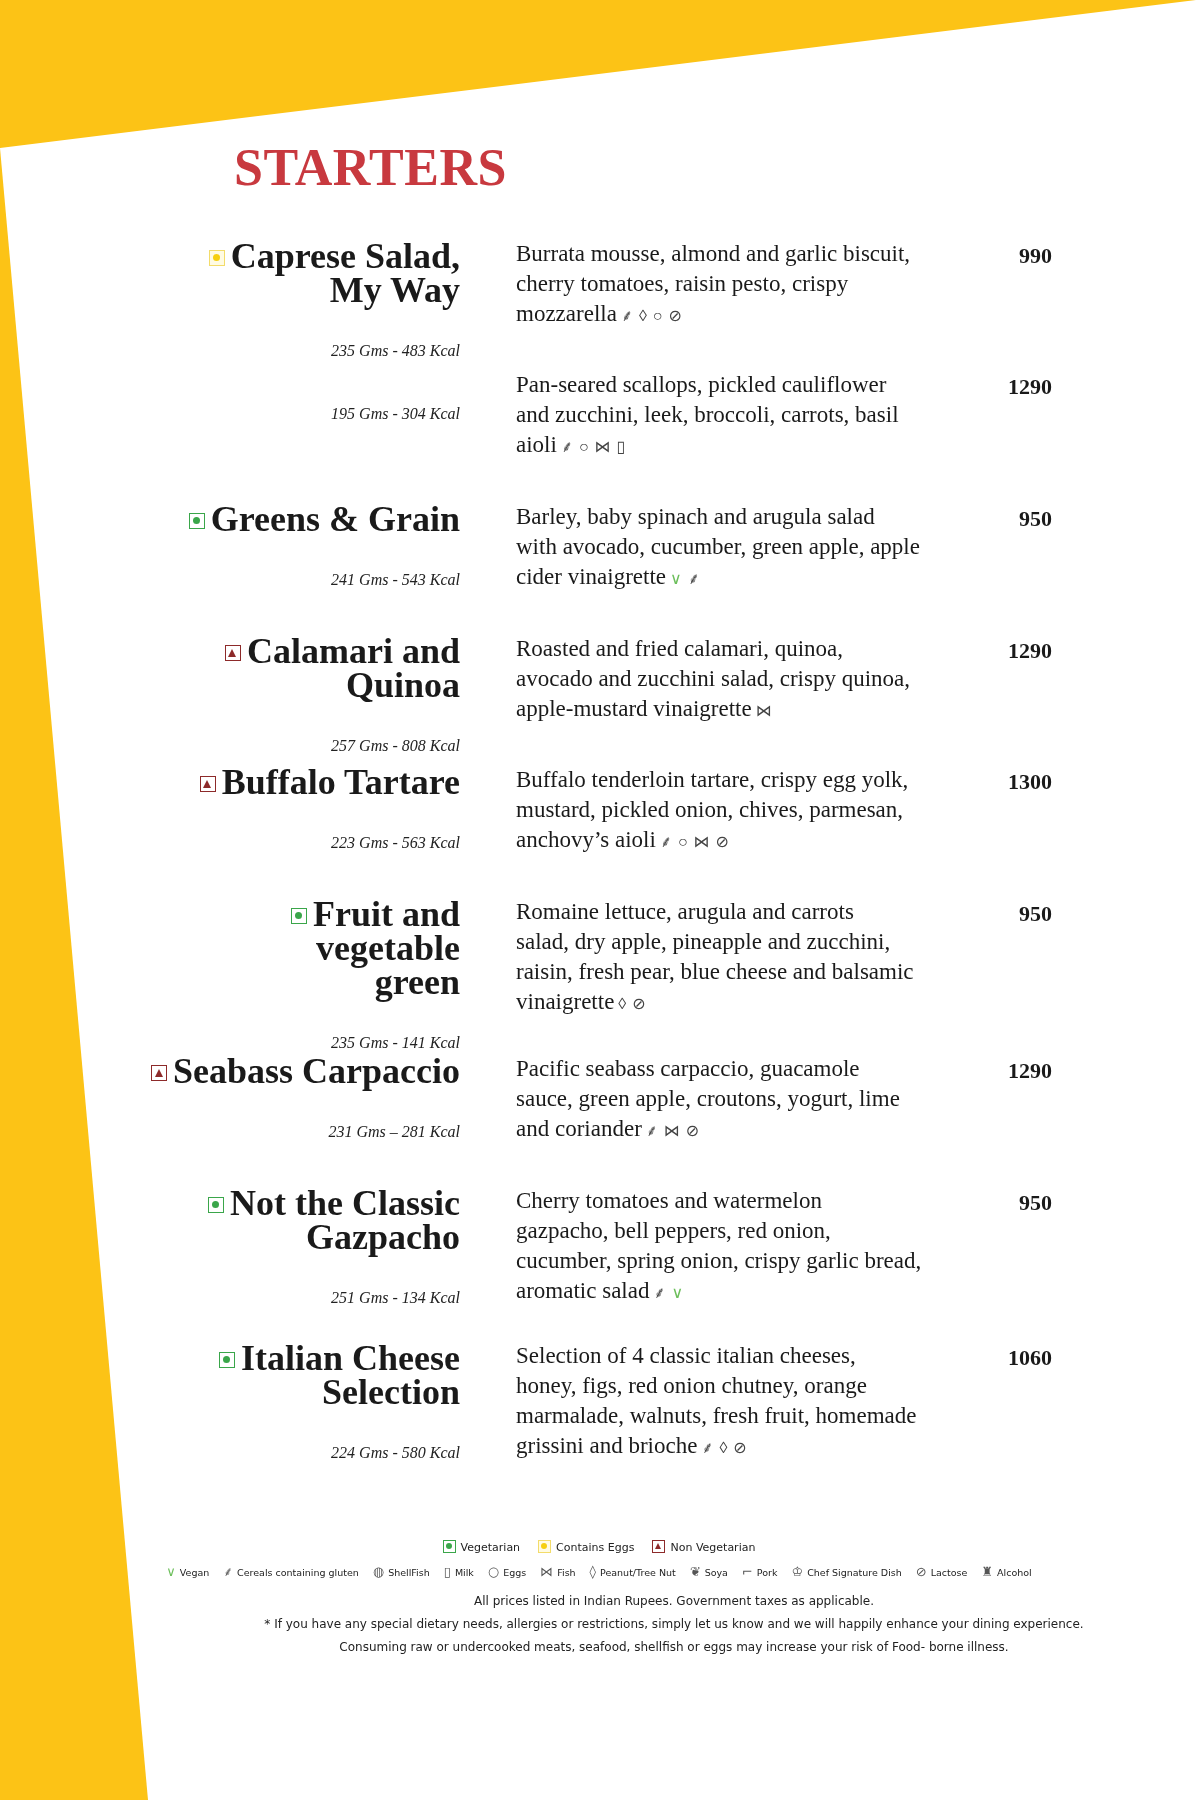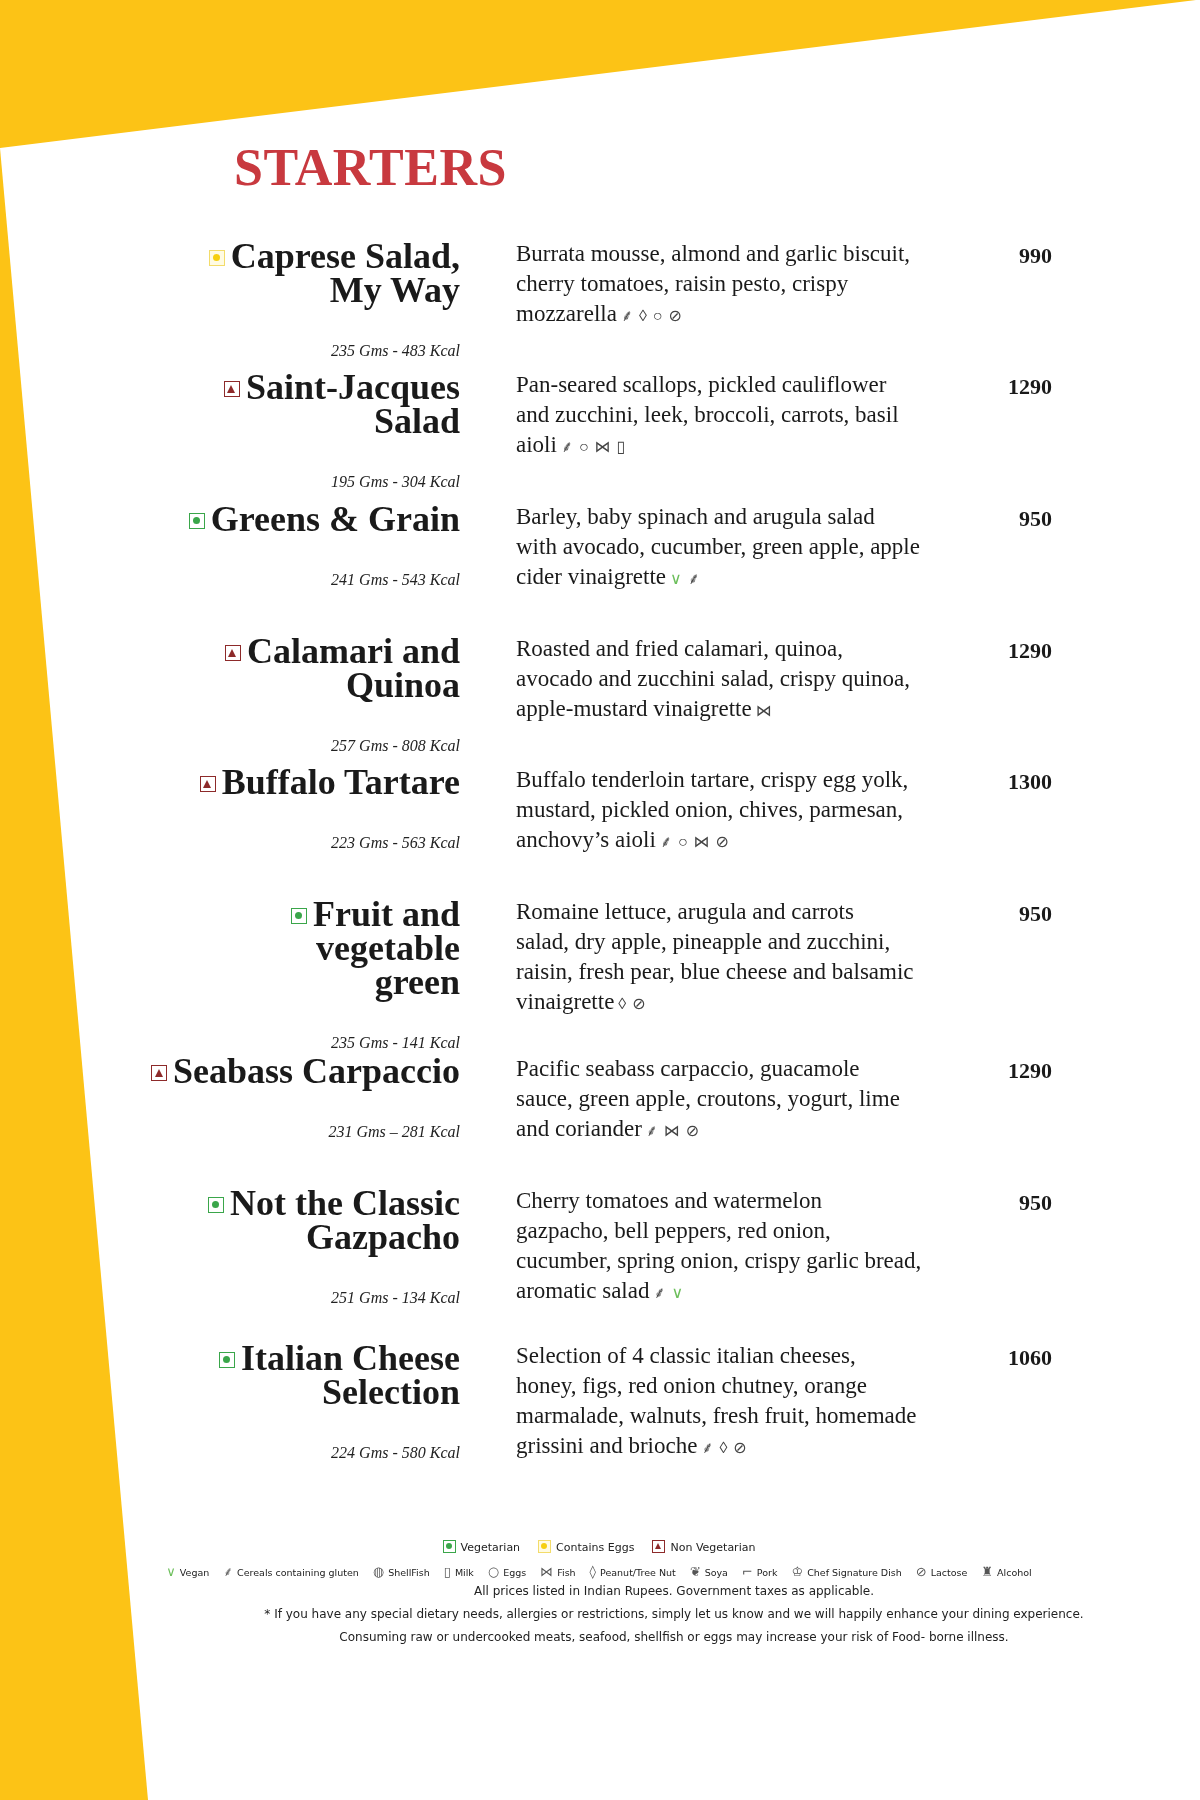--- a/index.html
+++ b/index.html
@@ -62,21 +62,21 @@
   .legend-row1 { font-size: 11px; display: flex; justify-content: center; gap: 18px; align-items: center; margin-left: -150px; }
   .legend-row1 .badge { width: 13px; height: 13px; margin-right: 5px; vertical-align: -2px; }
   .legend-row1 .badge::after { left: 2px; top: 2px; width: 6px; height: 6px; }
   .legend-row1 .badge.nonveg::after { left: 1.5px; top: 2px; width: 0; height: 0; border-left: 3.5px solid transparent; border-right: 3.5px solid transparent; border-bottom: 6px solid #8d2a2a; border-radius: 0; background: none; }
   .legend-row2 {
     font-size: 9.5px; display: flex; justify-content: center; gap: 14px; align-items: center;
     margin-top: 8px; margin-left: -150px;
   }
   .legend-row2 .ico { font-size: 13px; color: #555; margin-right: 4px; }
   .legend-row2 .ico.vegan { color: #6dbf5c; }
-  .notes { font-size: 12px; line-height: 23px; margin-left: -148px; padding-left: 148px; }
+  .notes { margin-top: 10px; font-size: 12px; line-height: 23px; margin-left: -148px; padding-left: 148px; }
   .notes div { text-align: center; }
 </style>
 </head>
 <body>
 
 <div class="page-white"></div>
 
 <h1 class="title">STARTERS</h1>
 
 <div id="menu">
@@ -86,21 +86,20 @@
       <div class="name">My Way</div>
       <div class="meta">235 Gms - 483 Kcal</div>
     </div>
     <div class="desc">
       <div style="display:block">Burrata mousse, almond and garlic biscuit,</div><div style="display:block">cherry tomatoes, raisin pesto, crispy</div><div style="display:inline">mozzarella</div><span class="allergens">⸙ ◊ ○ ⊘</span>
     </div>
     <div class="price">990</div>
     </div>
     <div class="item" style="top: 370px;">
     <div class="name-col">
-      <div class="name"><span class="badge nonveg"></span><span>Saint-Jacques Salad</span></div>
 
       <div class="meta">195 Gms - 304 Kcal</div>
     </div>
     <div class="desc">
       <div style="display:block">Pan-seared scallops, pickled cauliflower</div><div style="display:block">and zucchini, leek, broccoli, carrots, basil</div><div style="display:inline">aioli</div><span class="allergens">⸙ ○ ⋈ ▯</span>
     </div>
     <div class="price">1290</div>
     </div>
     <div class="item" style="top: 502px;">
     <div class="name-col">

